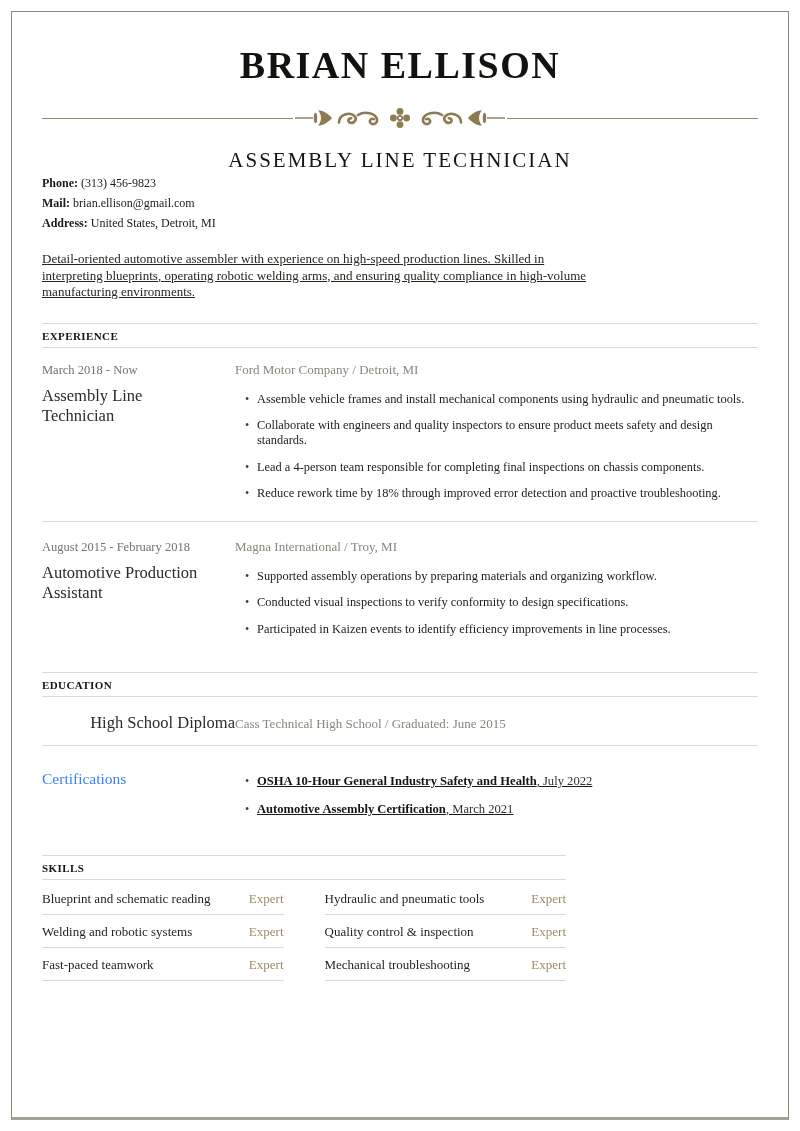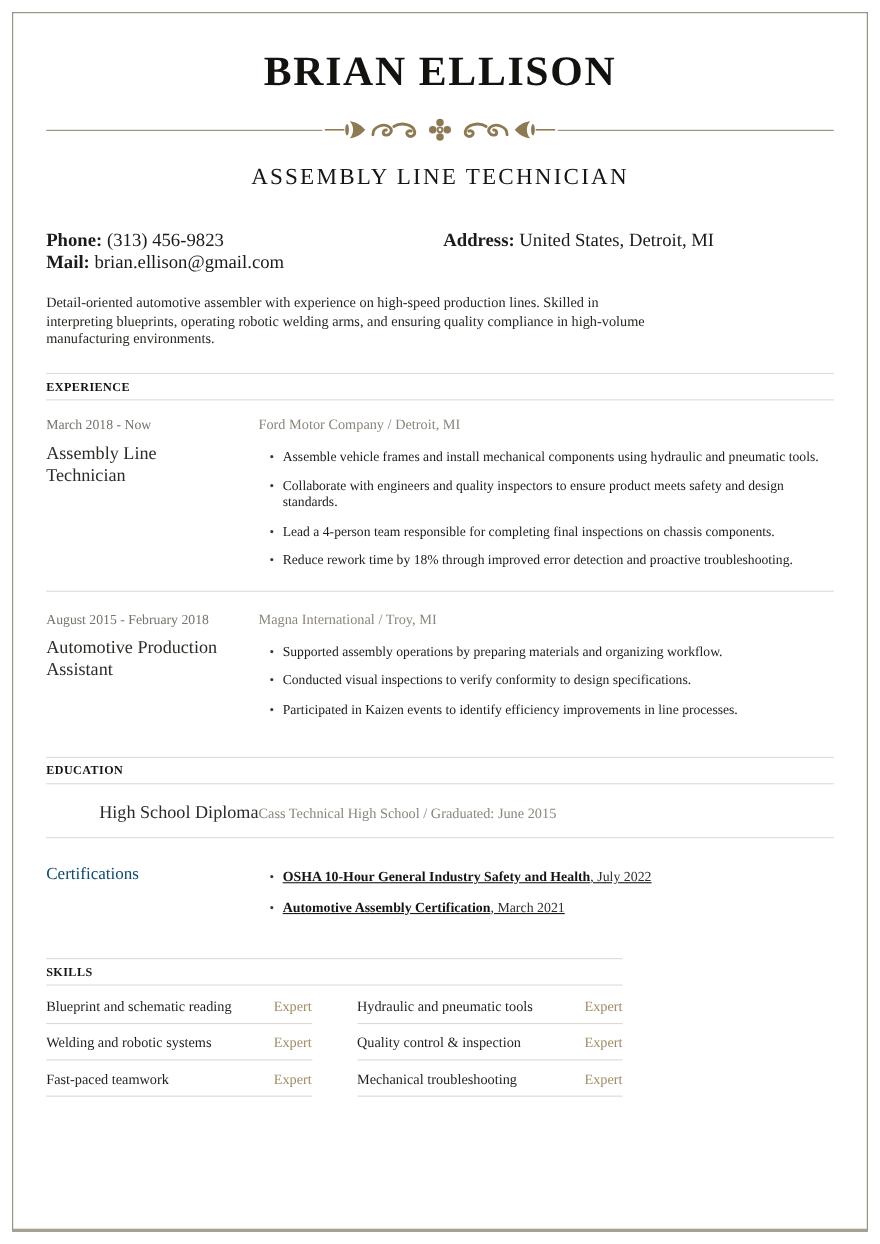--- a/index.html
+++ b/index.html
@@ -42,32 +42,33 @@
   .job-header-title {
     margin: 18px 0 0;
     text-align: center;
     font-size: 21px;
     font-weight: 500;
     letter-spacing: 2px;
     color: #181613;
   }
 
   
-  .contact { display: flex; margin-top: 36px; font-size: 17px; }
+  .contact { display: flex; font-size: 12px; flex-direction: column; }
   .contact-left { width: 361px; flex-shrink: 0; }
   .contact-line { line-height: 20px; }
   .contact-line b { font-weight: bold; }
 
   
   .summary {
     margin: 18px 0 12px;
     width: 545px;
     font-size: 13px;
     line-height: 16.5px;
     color: #28251f;
+    text-decoration: underline;
   }
 
   
   .sec-head {
     border-top: 1px solid #dddbd6;
     border-bottom: 1px solid #dddbd6;
     padding: 6px 0 5px;
     font-size: 11px;
     font-weight: bold;
     letter-spacing: 0.4px;
@@ -108,21 +109,21 @@
   }
   .divider { border: 0; border-top: 1px solid #dddbd6; margin: 8px 0 16px; }
   .divider-full { border: 0; border-top: 1px solid #dddbd6; margin: 12px 0 0; }
 
   
   .degree { font-size: 16.5px; color: #2e2a26; text-align: right; }
   .edu-row { align-items: baseline; margin-top: 16px; }
 
   
   .cert-row { margin-top: 24px; }
-  .cert-label { font-size: 15.5px; color: #0c4a6e; }
+  .cert-label { font-size: 15.5px; color: #3b82f6; }
   .cert-list { list-style: none; margin: 4px 0 0; padding: 0 0 0 10px; }
   .cert-list li {
     position: relative;
     padding-left: 12px;
     margin-bottom: 12.5px;
     font-size: 12.6px;
     line-height: 15px;
     text-decoration: underline;
   }
   .cert-list li::before {

